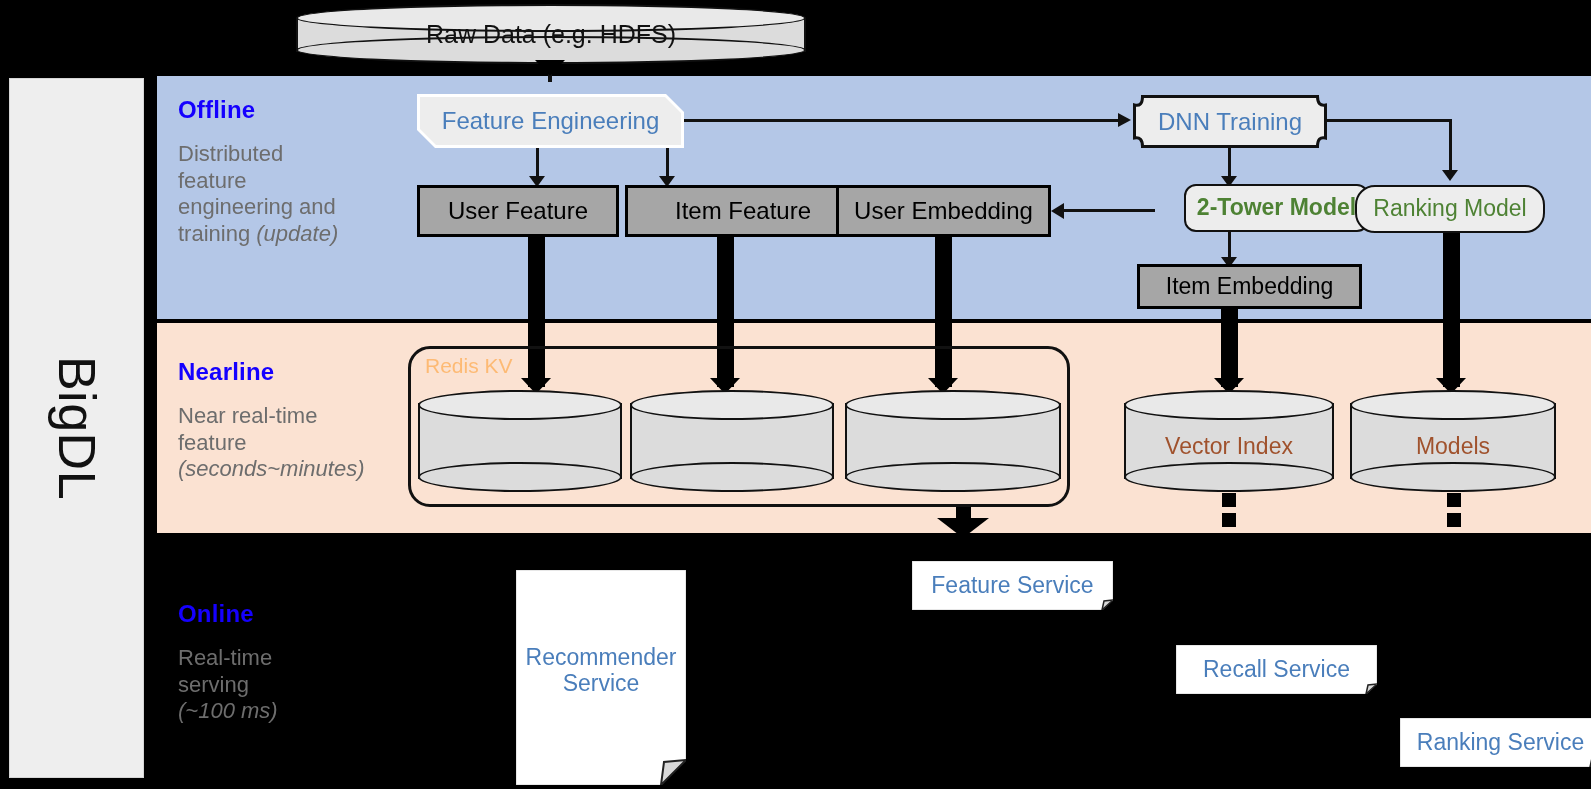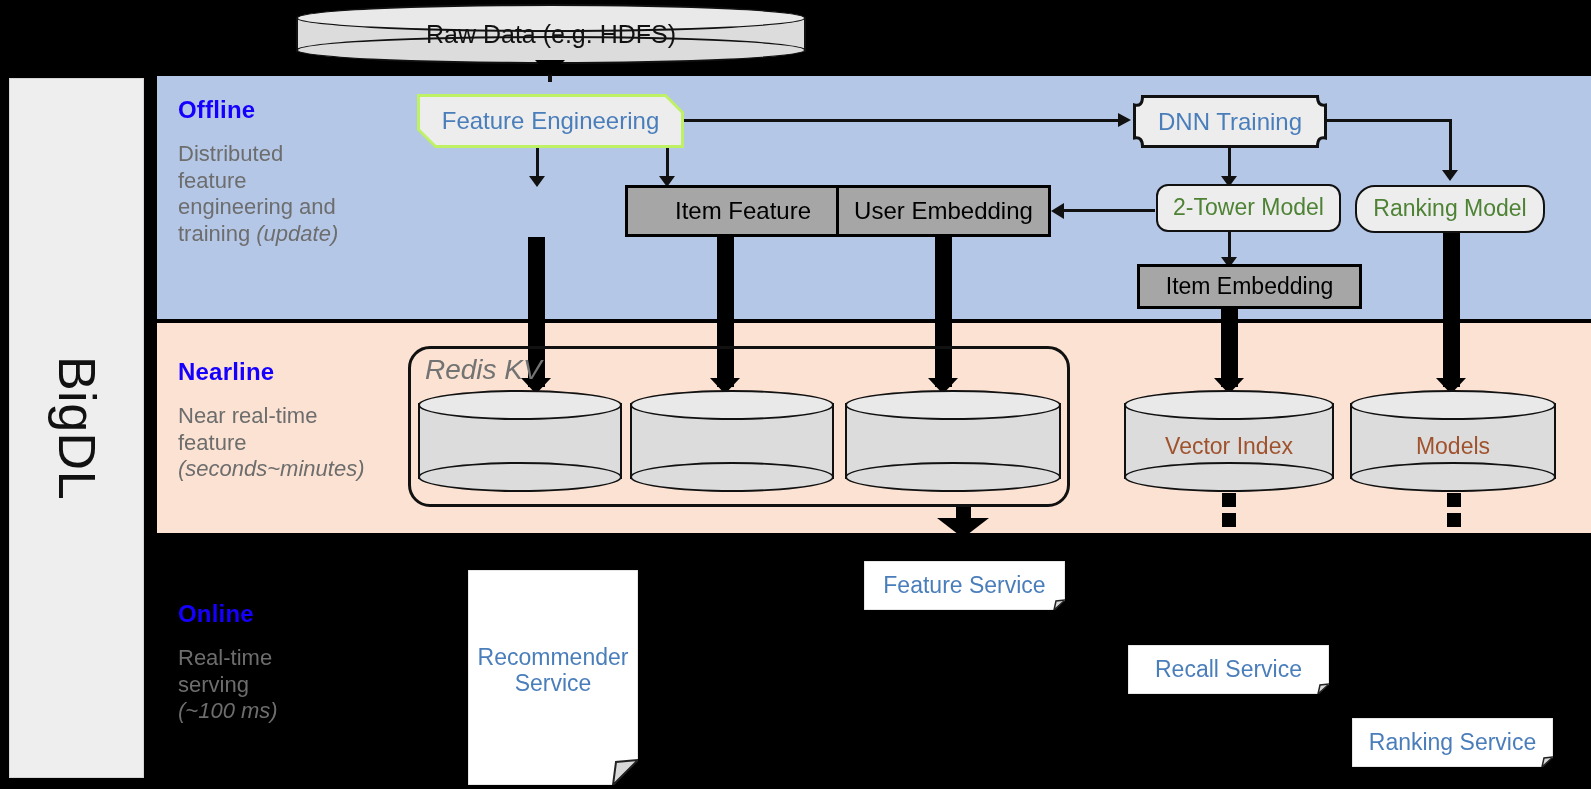--- a/index.html
+++ b/index.html
@@ -94,32 +94,32 @@
   .procbox {
     background:#ededed;
     border:2.5px solid #111;
   }
   .procbox .lbl { font-size:24px; }
 
   .shape-flag {
     
     clip-path: polygon(0 0, calc(100% - 18px) 0, 100% 18px, 100% 100%, 18px 100%, 0 calc(100% - 18px));
     border: none;
-    background:#bef264;
+    background:#ffffff;
   }
   .shape-flag > .inner {
     position:absolute; left:3px; top:3px; right:3px; bottom:3px;
     background:#ededed;
     clip-path: polygon(0 0, calc(100% - 16px) 0, 100% 16px, 100% 100%, 16px 100%, 0 calc(100% - 16px));
   }
 
   .shape-round { border-radius:12px; }
 
   
-  .doc { background:transparent; border:none; }
+  .doc { background:transparent; border:none;margin-left:48px; }
 
   
   .thin-line { position:absolute; background:#111; }
   .thick-line { position:absolute; background:#000; }
 
   .arrow-head-down {
     position:absolute; width:0; height:0;
     border-left:8px solid transparent;
     border-right:8px solid transparent;
     border-top:11px solid #111;
@@ -147,21 +147,21 @@
     border-left:13px solid #111;
   }
   .sq-stub { position:absolute; background:#000; }
 
   .redis-group {
     border:3px solid #111;
     border-radius:22px;
     background:transparent;
   }
   .redis-label {
-    position:absolute; font-size:28px; color:#737373;font-style:italic;
+    position:absolute; font-size:21px; color:#fdba74;
   }
 </style>
 </head>
 <body>
 
 <div id="stage">
 
   <div class="abs" id="band-offline"></div>
   <div class="abs" id="band-nearline"></div>
   <div class="abs" id="band-online"></div>
@@ -209,31 +209,34 @@
 
   <div class="thin-line" style="left:1228px; top:148px; width:3px; height:32px;"></div>
   <div class="arrow-head-down" style="left:1221px; top:176px;"></div>
 
   <div class="thin-line" style="left:536px; top:148px; width:3px; height:32px;"></div>
   <div class="arrow-head-down" style="left:529px; top:176px;"></div>
 
   <div class="thin-line" style="left:666px; top:148px; width:3px; height:32px;"></div>
   <div class="arrow-head-down" style="left:659px; top:176px;"></div>
 
+  <div class="abs greybox" style="left:417px; top:185px; width:202px; height:52px;">
+    <div class="lbl">User Feature</div>
+  </div>
   <div class="abs greybox" style="left:625px; top:185px; width:236px; height:52px;">
     <div class="lbl">Item Feature</div>
   </div>
   <div class="abs greybox" style="left:836px; top:185px; width:215px; height:52px;">
     <div class="lbl">User Embedding</div>
   </div>
 
   <div class="thin-line" style="left:1063px; top:209px; width:92px; height:3px;"></div>
   <div class="arrow-head-left" style="left:1051px; top:203px;"></div>
 
-  <div class="abs procbox shape-round" style="left:1156px; top:184px; width:185px; height:48px;">
+  <div class="abs procbox shape-round" style="left:1184px; top:184px; width:185px; height:48px;font-weight:bold;">
     <div class="lbl" style="color:#4e8234; font-size:23px;">2-Tower Model</div>
   </div>
 
   <div class="abs procbox shape-round" style="left:1355px; top:185px; width:190px; height:48px;border-radius:20px;">
     <div class="lbl" style="color:#4e8234; font-size:23px;">Ranking Model</div>
   </div>
 
   <div class="thin-line" style="left:1228px; top:232px; width:3px; height:30px;"></div>
   <div class="arrow-head-down" style="left:1221px; top:257px;"></div>
 

